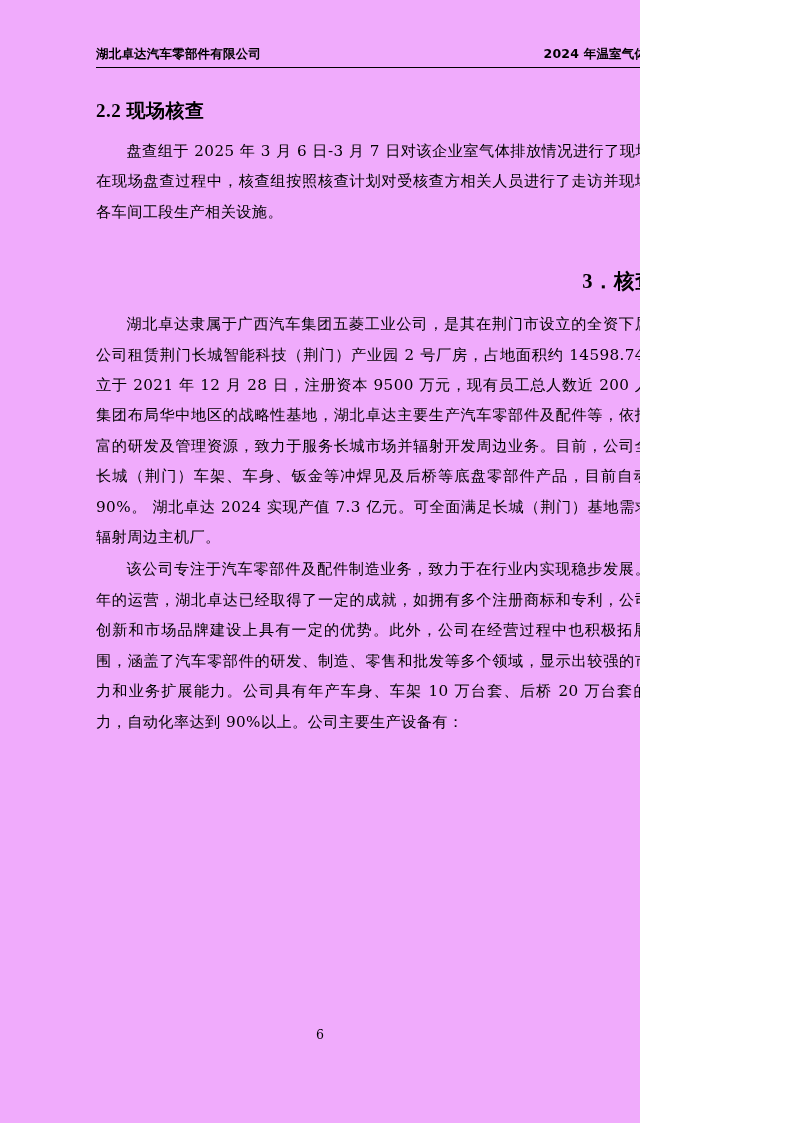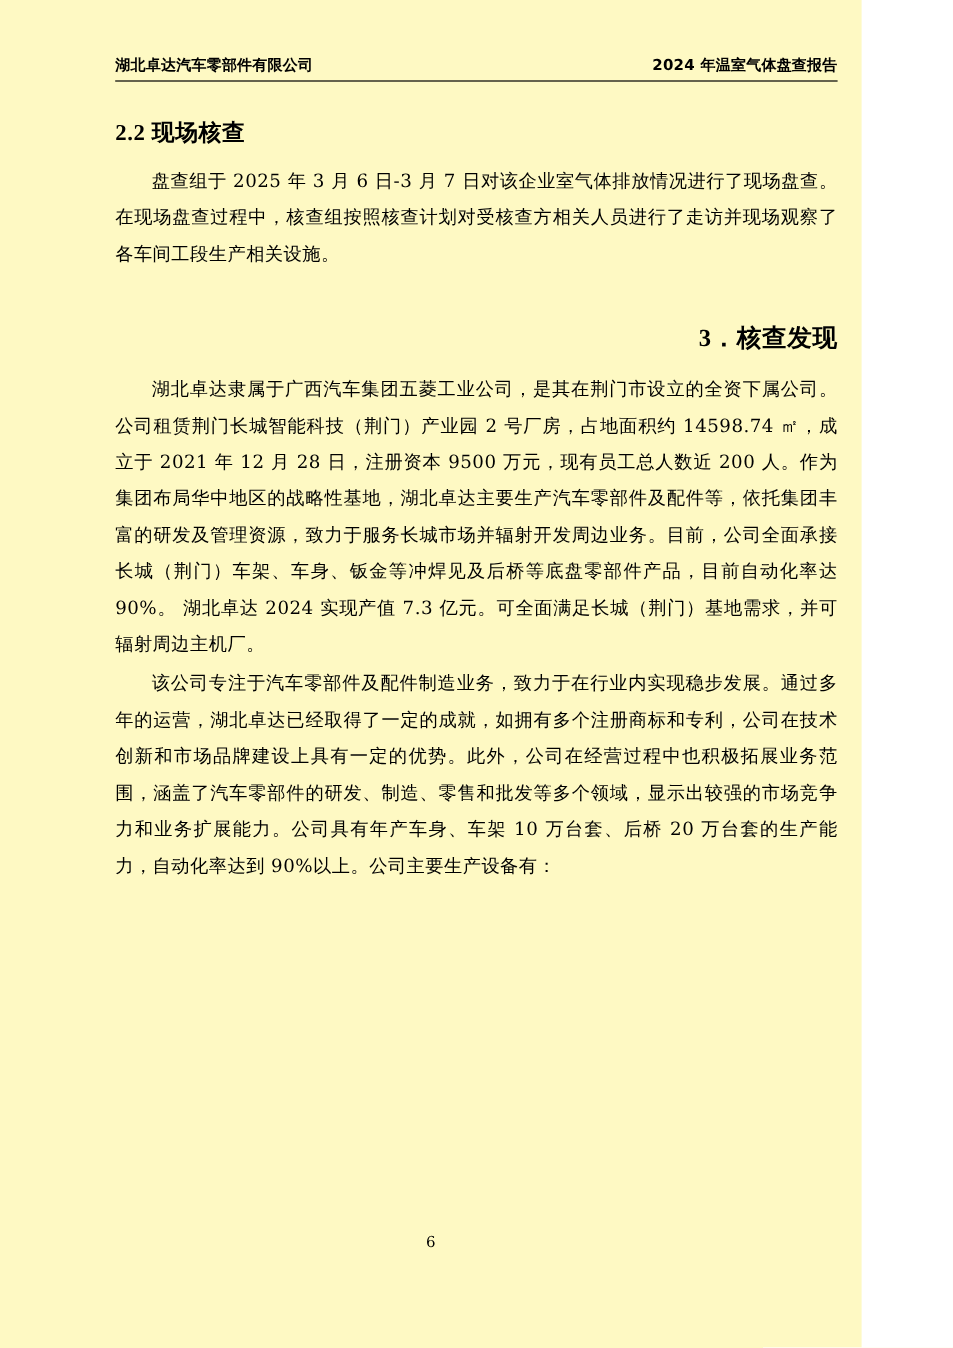--- a/index.html
+++ b/index.html
@@ -5,23 +5,23 @@
   html, body {
     margin: 0;
     padding: 0;
     background: #ffffff;
   }
   body {
     font-family: "DejaVu Sans", "Liberation Sans", sans-serif;
   }
   .page {
     position: relative;
-    width: 718px;
+    width: 640px;
     height: 1123px;
-    background: #fef9c3;
+    background: #f0abfc;
     box-sizing: border-box;
     overflow: hidden;
   }
   .content {
     position: absolute;
     left: 96px;
     top: 46px;
     width: 602px;
   }
   

